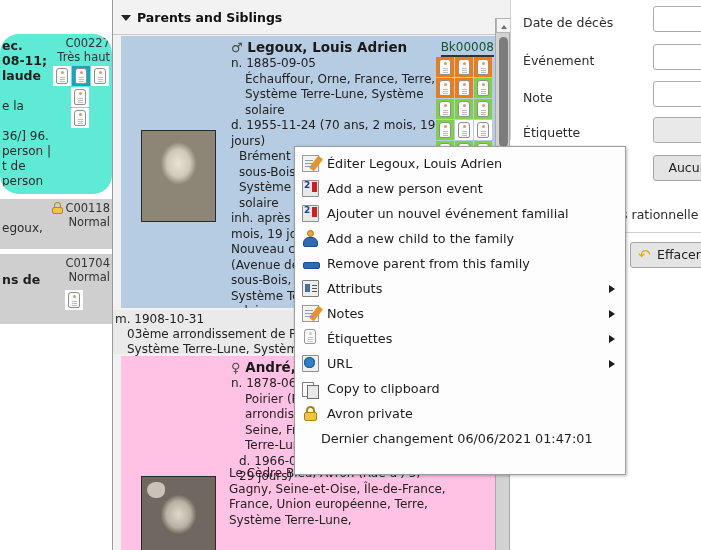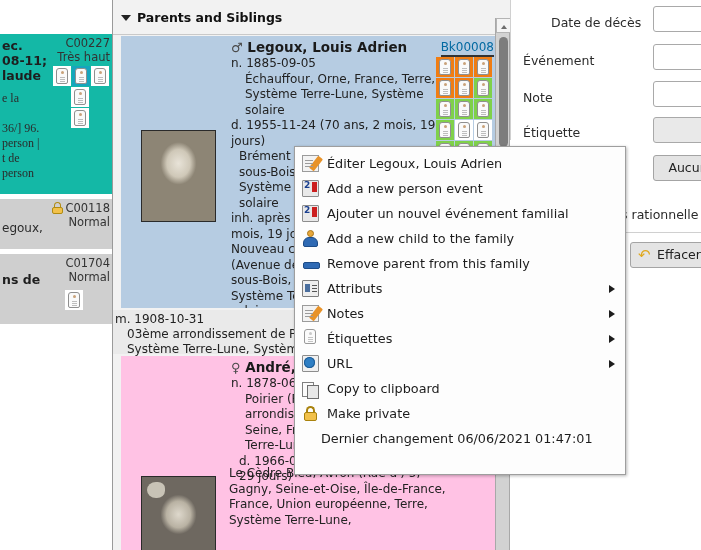--- a/index.html
+++ b/index.html
@@ -10,21 +10,21 @@
     background:#ffffff;
   }
 
   
   #left-col {
     position:absolute; left:0; top:0; width:112px; height:550px;
     background:#ffffff; overflow:hidden;
   }
   .lrow { position:absolute; left:0; width:112px; overflow:hidden;
           padding:2px 4px 2px 0; }
-  .lrow.green { background:#14b8a6; }
+  .lrow.green { background:#5eead4;border-radius:19px; }
   .lrow.grey  { background:#cfcfcf; }
   .l-left { font-weight:bold; font-size:12.5px; line-height:15px; color:#1e1e1e;
             padding-left:2px; }
   .l-right { position:absolute; right:2px; top:2px; text-align:right;
              font-size:11.5px; line-height:14px; color:#333; }
   .l-plain { font-weight:normal; font-size:12px; line-height:15px; padding-left:2px; }
 
   
   #center {
     position:absolute; left:112px; top:0; width:398px; height:550px;
@@ -57,21 +57,21 @@
   .pline { font-size:12px; line-height:15.5px; color:#222; }
   .ind1 { padding-left:14px; }
   .ind2 { padding-left:8px; }
   .ptext { position:absolute; }
   .photo {
     position:absolute; border:1px solid #2a2a2a;
     background:#6e6a5e; overflow:hidden;
   }
   .photo .face { position:absolute; left:0; top:0; width:100%; height:100%; }
 
-  .rcode { position:absolute; font-size:12px; color:#0369a1; line-height:15px; }
+  .rcode { position:absolute; font-size:12px; color:#14532d; line-height:15px; }
   .rcode .ul { border-bottom:2px solid #333; padding-bottom:1px; }
 
   
   .tagwrap { position:absolute; }
   .tagchip {
     display:inline-block; width:18px; height:20px; margin:0 1px 1px 0;
     vertical-align:top; position:relative;
   }
   .tagchip .bg { position:absolute; inset:0; }
   .tag-glyph {
@@ -267,21 +267,21 @@
 <body>
 
 <div id="left-col">
 
   <div class="lrow green" style="top:34px; height:160px;">
     <div class="l-left" style="padding-top:2px;">
       <div>ec.</div>
       <div>08-11;</div>
       <div>laude</div>
     </div>
-    <div class="l-plain" style="margin-top:8px;font-family:Liberation Serif, serif;">
+    <div class="l-plain" style="margin-top:16px;">
       <div>e la</div>
       <div style="height:15px;">&nbsp;</div>
       <div>36/] 96.</div>
       <div>person |</div>
       <div>t de</div>
       <div>person</div>
     </div>
     <div class="l-right">
       <div>C00227</div>
       <div>Très haut</div>
@@ -391,21 +391,21 @@
   <div class="upbtn">
       <span class="ar"></span>
     </div>
   <div class="thumb"></div>
 </div>
 <div id="vscroll2"></div>
 
 <div id="right">
   <div class="rdivider" style="left:0; top:0; width:1px; height:140px;"></div>
 
-  <div class="flabel" style="left:13px; top:15px;margin-left:28px;">Date de décès</div>
+  <div class="flabel" style="left:13px; top:15px;">Date de décès</div>
   <div class="finput" style="left:143px; top:6px; width:70px;"></div>
 
   <div class="flabel" style="left:13px; top:53px;">Événement</div>
   <div class="finput" style="left:143px; top:44px; width:70px;"></div>
 
   <div class="flabel" style="left:13px; top:90px;">Note</div>
   <div class="finput" style="left:143px; top:81px; width:70px;"></div>
 
   <div class="flabel" style="left:13px; top:125px;">Étiquette</div>
   <div class="fselect" style="left:143px; top:117px; width:70px;"></div>
@@ -480,19 +480,19 @@
   <div class="mi">
     <span class="ico ic-copy"></span>
     <span>Copy to clipboard</span>
   </div>
 
   <div class="mi">
     <span class="ico ic-lock">
         <span class="ls"></span>
         <span class="lb"></span>
       </span>
-    <span>Make private</span>
+    <span>Avron private</span>
   </div>
 
   <div class="mi plain">
     <span>Dernier changement 06/06/2021 01:47:01</span>
   </div>
 </div>
 
 </body></html>

